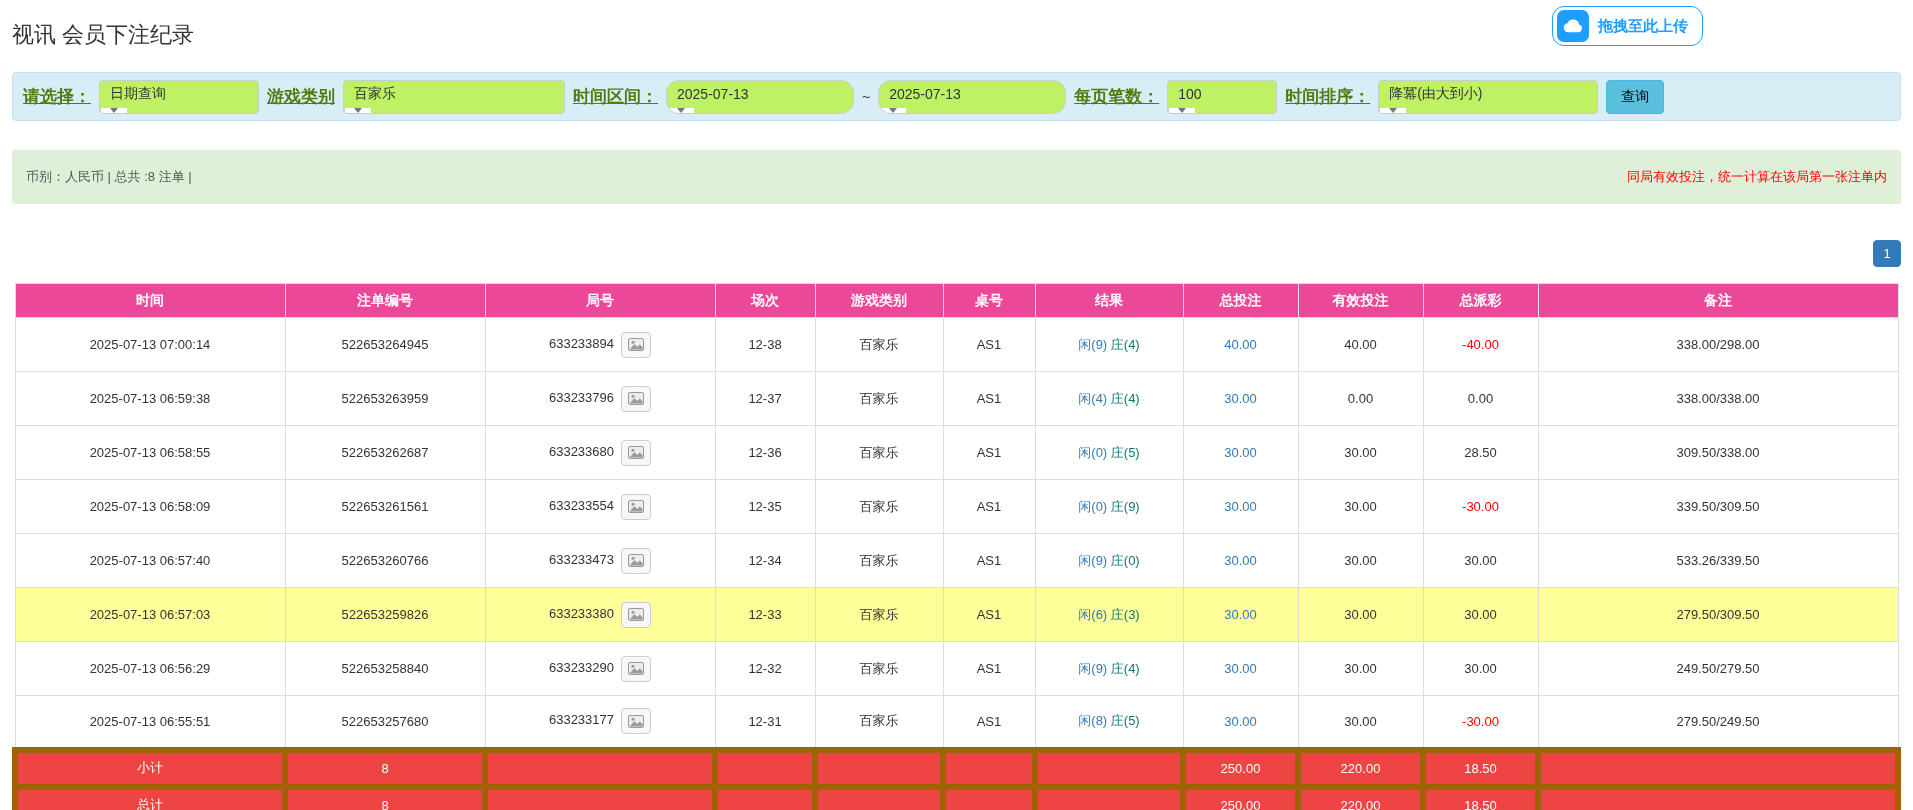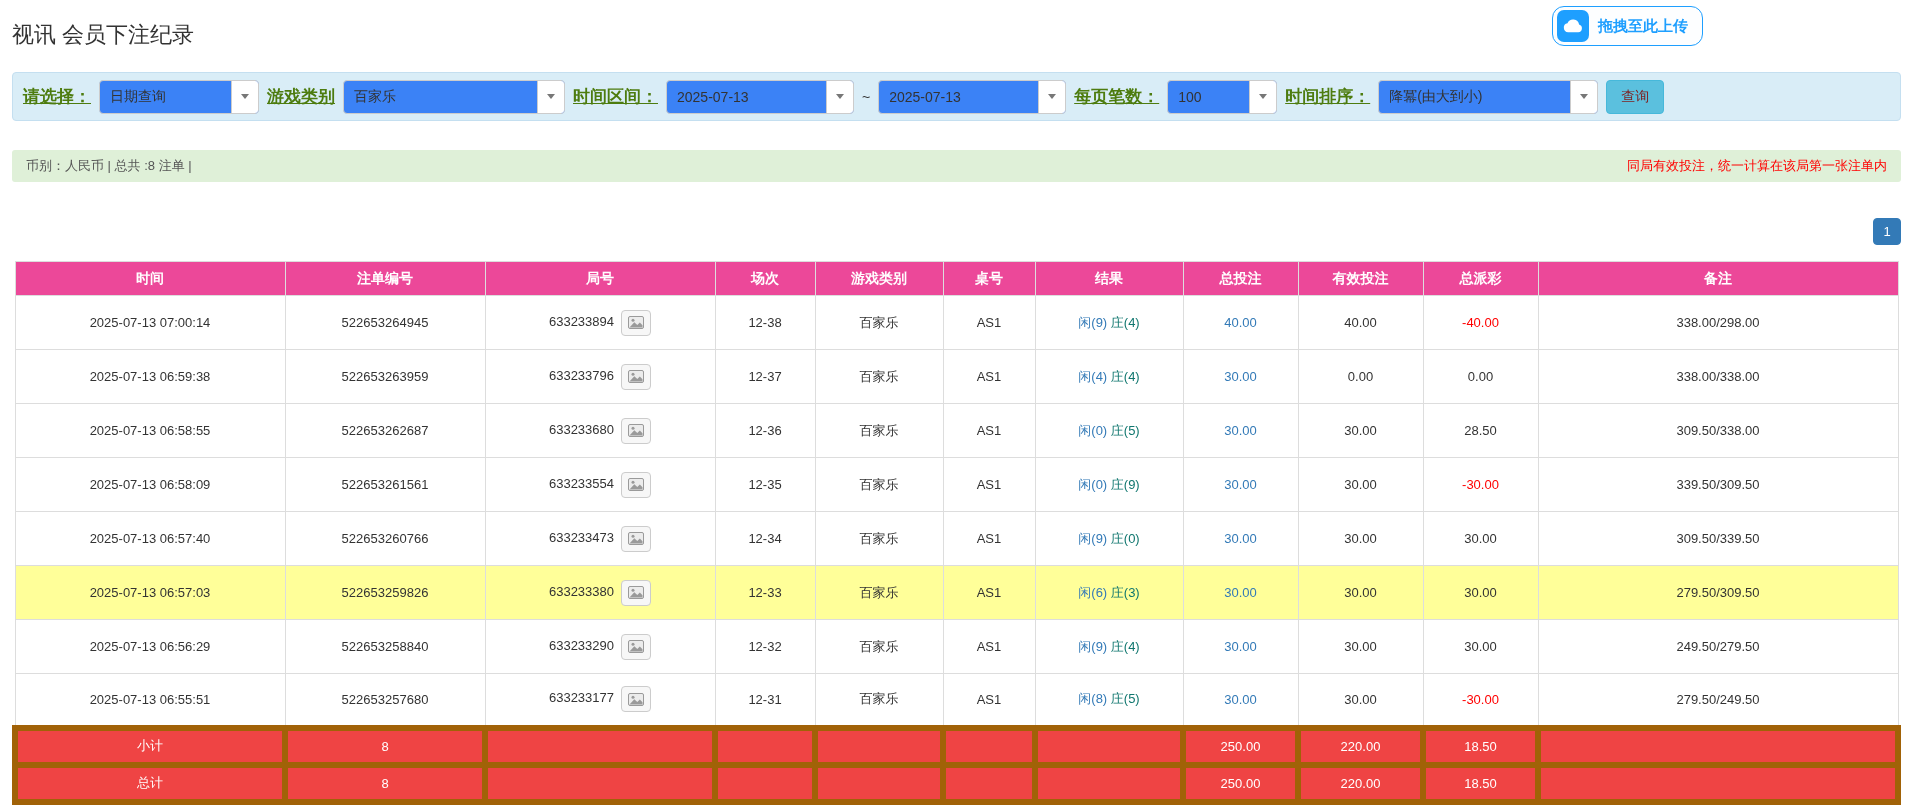--- a/index.html
+++ b/index.html
@@ -30,50 +30,50 @@
   .upload-btn .upload-text { color: #1E9FFF; font-size: 15px; font-weight: bold; white-space: nowrap; }
 
   
   .filter-bar {
     background: #d9edf7; border: 1px solid #c4dff0; border-radius: 4px;
     padding: 7px 10px; display: flex; align-items: center; gap: 8px;
     height: 49px; white-space: nowrap;
   }
   .flabel { color: #4d7c0f; font-weight: bold; font-size: 17px; text-decoration: underline; }
   .select {
-    display: inline-flex; align-items: stretch; background: #3b82f6;
+    display: inline-flex; align-items: stretch; background: #bef264;
     border: 1px solid #ccc; border-radius: 4px; height: 34px;
-    font-size: 14px; color: #333; cursor: pointer; overflow: hidden;
+    font-size: 14px; color: #333; cursor: pointer; overflow: hidden; flex-direction: column;
   }
   .select .val { flex: 1; display: flex; align-items: center; padding: 0 10px; overflow: hidden; }
   .select .caret-box {
     width: 27px; border-left: 1px solid #ccc; background: #fff;
     display: flex; align-items: center; justify-content: center;
   }
   .caret {
     width: 0; height: 0;
     border-left: 4px solid transparent; border-right: 4px solid transparent;
     border-top: 5px solid #777;
   }
   .w-query { width: 160px; }
   .w-game  { width: 222px; }
-  .w-date  { width: 188px; }
+  .w-date  { width: 188px; border-radius: 13px; }
   .w-size  { width: 110px; }
   .w-sort  { width: 220px; }
   .tilde { color: #333; font-size: 14px; }
   .search-btn {
-    background: #5bc0de; border: 1px solid #46b8da; color: #7f1d1d;
+    background: #5bc0de; border: 1px solid #46b8da; color: #000000;
     height: 34px; padding: 0 14px; border-radius: 4px; font-size: 14px;
     cursor: pointer; font-family: inherit;
   }
 
   
   .summary-bar {
     margin-top: 29px; background: #dff0d8; border-radius: 3px;
-    padding: 0 14px; height: 32px;
+    padding: 0 14px; height: 54px;
     display: flex; align-items: center; justify-content: space-between;
     font-size: 13px; color: #555;
   }
   .summary-note { color: #ff0000; font-size: 13px; }
 
   
   .pagination { display: flex; justify-content: flex-end; margin-top: 36px; }
   .page-btn {
     min-width: 28px; height: 27px; background: #337ab7; border: 1px solid #337ab7;
     color: #fff; border-radius: 4px; display: flex; align-items: center;
@@ -330,21 +330,21 @@
     <td>12-34</td>
     <td>百家乐</td>
     <td>AS1</td>
     <td>
       <span class="player">闲(9)</span>
       <span class="banker">庄(0)</span>
     </td>
     <td><a class="bet-link">30.00</a></td>
     <td>30.00</td>
     <td class="payout">30.00</td>
-    <td>309.50/339.50</td>
+    <td>533.26/339.50</td>
   </tr>
 
   <tr class="highlight">
     <td>2025-07-13 06:57:03</td>
     <td>522653259826</td>
     <td>
       <span>633233380</span><span class="icon-btn">
               <svg width="16" height="13" viewBox="0 0 16 13" aria-hidden="true">
                 <rect x="0.5" y="0.5" width="15" height="12" rx="1.5" fill="#ececec" stroke="#9a9a9a"></rect>
                 <circle cx="5" cy="4.3" r="1.5" fill="#9a9a9a"></circle>

